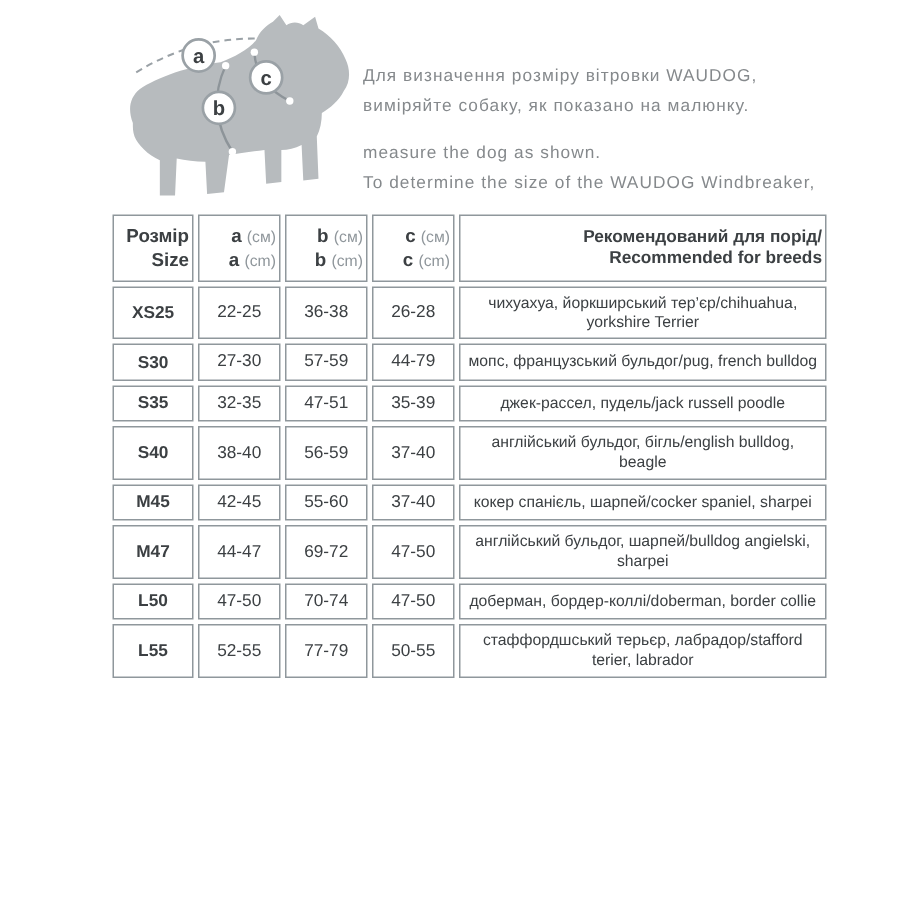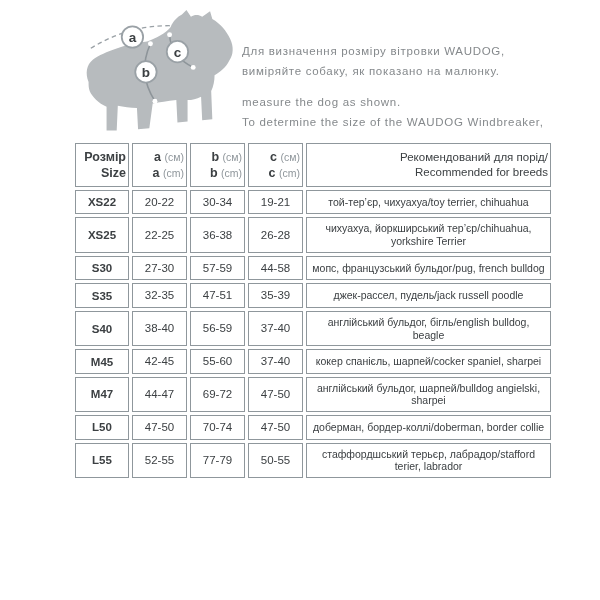--- a/index.html
+++ b/index.html
@@ -76,21 +76,21 @@
     font-weight: bold;
     padding: 5px 2px;
     text-align: right;
   }
   .size-table th .unit {
     font-weight: normal;
     color: var(--unit-text, #8f969b);
     font-size: 10.5px;
   }
   .size-table th .hdr-breeds {
-    font-weight: normal;
+    font-weight: bold;
     font-size: 11.5px;
   }
   td.size-cell { font-weight: bold; font-size: 11.5px; }
   td.num-cell  { font-size: 11.5px; line-height: 1.25; }
   td.breeds-cell { font-size: 10.5px; line-height: 1.22; }
 </style>
 </head>
 <body>
 
 <div class="page">
@@ -170,42 +170,35 @@
           <div><span>c</span> <span class="unit">(см)</span></div>
           <div><span>c</span> <span class="unit">(cm)</span></div>
         </th>
         <th>
           <div class="hdr-breeds">Рекомендований для порід/</div>
           <div class="hdr-breeds">Recommended for breeds</div>
         </th>
       </tr>
     </thead>
     <tbody id="table-body">
-    <tr>
-      <td class="size-cell">XS22</td>
-      <td class="num-cell">20-22</td>
-      <td class="num-cell">30-34</td>
-      <td class="num-cell">19-21</td>
-      <td class="breeds-cell">той-тер’єр, чихуахуа/toy terrier, chihuahua</td>
-    </tr>
 
     <tr>
       <td class="size-cell">XS25</td>
       <td class="num-cell">22-25</td>
       <td class="num-cell">36-38</td>
       <td class="num-cell">26-28</td>
       <td class="breeds-cell">чихуахуа, йоркширський тер’єр/chihuahua, yorkshire Terrier</td>
     </tr>
 
 
     <tr>
       <td class="size-cell">S30</td>
       <td class="num-cell">27-30</td>
       <td class="num-cell">57-59</td>
-      <td class="num-cell">44-58</td>
+      <td class="num-cell">44-79</td>
       <td class="breeds-cell">мопс, французський бульдог/pug, french bulldog</td>
     </tr>
 
 
     <tr>
       <td class="size-cell">S35</td>
       <td class="num-cell">32-35</td>
       <td class="num-cell">47-51</td>
       <td class="num-cell">35-39</td>
       <td class="breeds-cell">джек-рассел, пудель/jack russell poodle</td>

